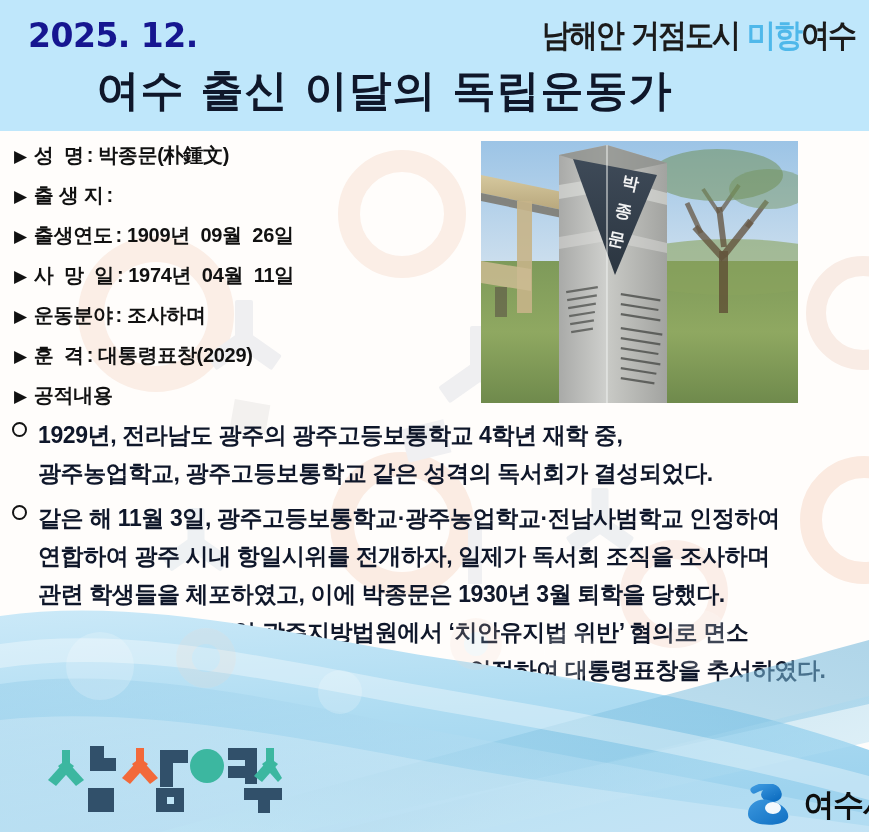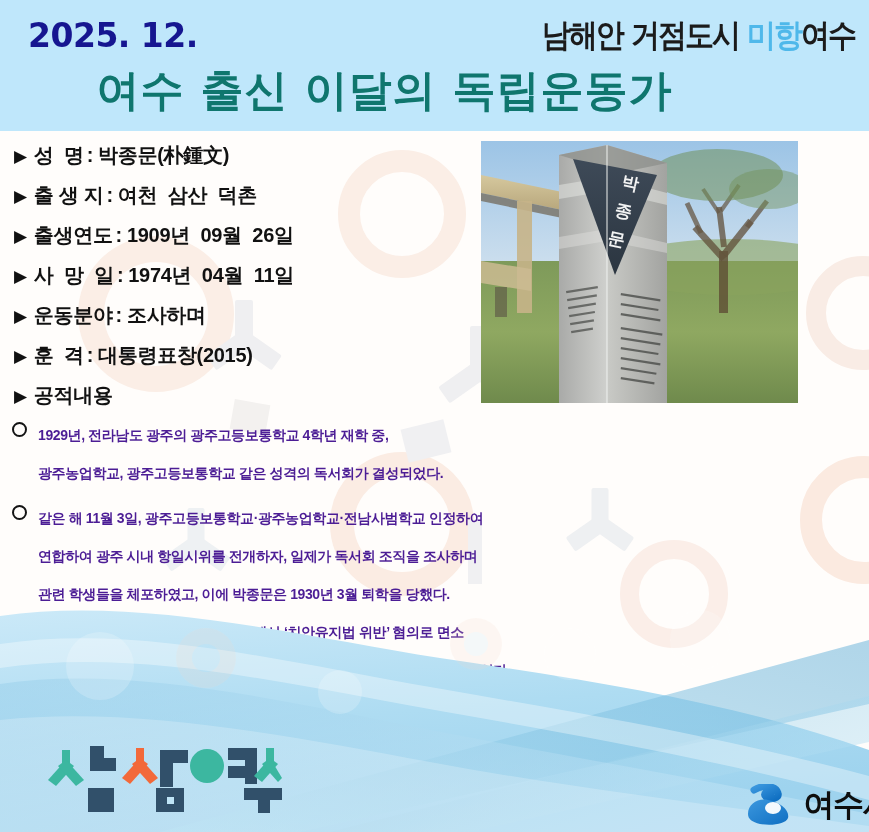--- a/index.html
+++ b/index.html
@@ -82,21 +82,21 @@
   }
   .hdr-slogan .hl { color: #4fb8ea; }
   .hdr-title {
     position: absolute;
     left: 0;
     top: 62px;
     width: 769px;
     text-align: center;
     font-size: 43px;
     font-weight: 700;
-    color: #0f766e;
+    color: #0f172a;
     letter-spacing: 1px;
     font-family: "DejaVu Sans", sans-serif;
   }
 
   
   .facts {
     position: absolute;
     left: 14px;
     top: 142px;
     width: 470px;
@@ -150,23 +150,23 @@
     left: 2px;
     top: 6px;
     width: 15px;
     height: 15px;
     border: 2px solid #141414;
     border-radius: 50%;
     box-sizing: border-box;
   }
   .para .ln {
     display: block;
-    font-size: 14px;
+    font-size: 23px;
     font-weight: 700;
-    color: #4c1d95;
+    color: #0f172a;
     letter-spacing: -0.4px;
     line-height: 38px;
     white-space: nowrap;
   }
 
   
   .wave {
     position: absolute;
     left: 0;
     bottom: 0;
@@ -252,21 +252,20 @@
     <div class="fact-row">
       <span class="bullet">▶</span>
       <span class="label">성  명</span>
       <span class="sep">:</span>
       <span class="value">박종문(朴鍾文)</span>
     </div>
     <div class="fact-row">
       <span class="bullet">▶</span>
       <span class="label">출 생 지</span>
       <span class="sep">:</span>
-      <span class="value">여천  삼산  덕촌</span>
     </div>
     <div class="fact-row">
       <span class="bullet">▶</span>
       <span class="label">출생연도</span>
       <span class="sep">:</span>
       <span class="value">1909년  09월  26일</span>
     </div>
     <div class="fact-row">
       <span class="bullet">▶</span>
       <span class="label">사  망  일</span>
@@ -276,21 +275,21 @@
     <div class="fact-row">
       <span class="bullet">▶</span>
       <span class="label">운동분야</span>
       <span class="sep">:</span>
       <span class="value">조사하며</span>
     </div>
     <div class="fact-row">
       <span class="bullet">▶</span>
       <span class="label">훈  격</span>
       <span class="sep">:</span>
-      <span class="value">대통령표창(2015)</span>
+      <span class="value">대통령표창(2029)</span>
     </div>
     <div class="fact-row">
       <span class="bullet">▶</span>
       <span class="label">공적내용</span>
     </div>
   </div>
 
   <div class="photo" aria-label="박종문 추모비 사진">
     <svg width="317" height="262" viewBox="0 0 317 262" role="img">
       <defs>

